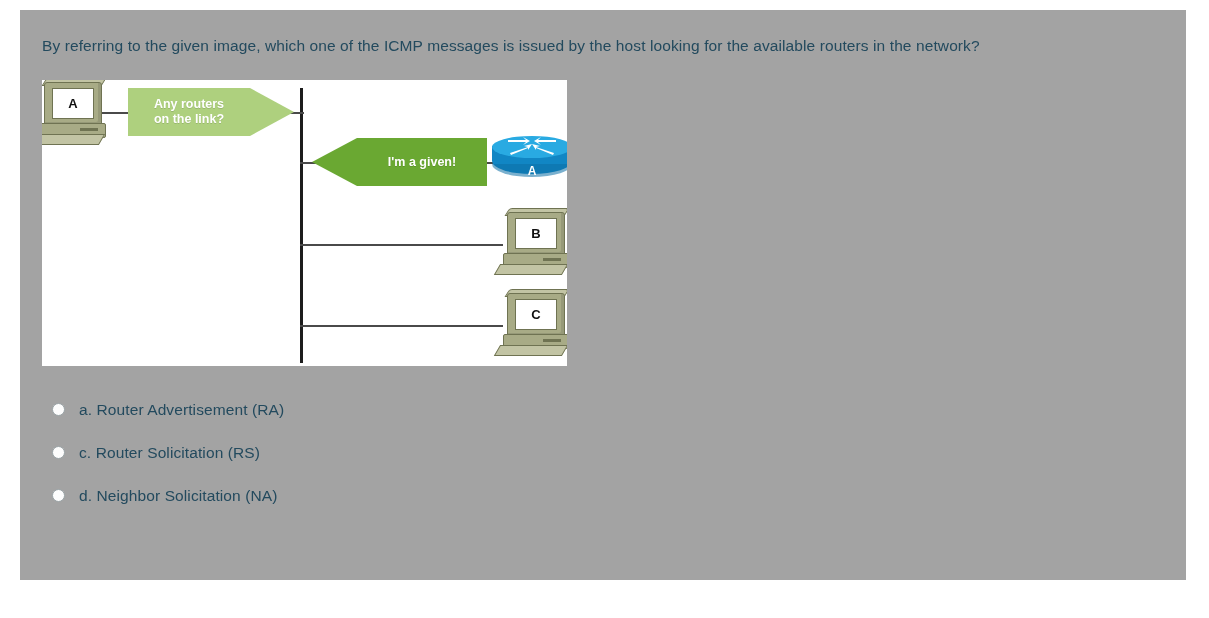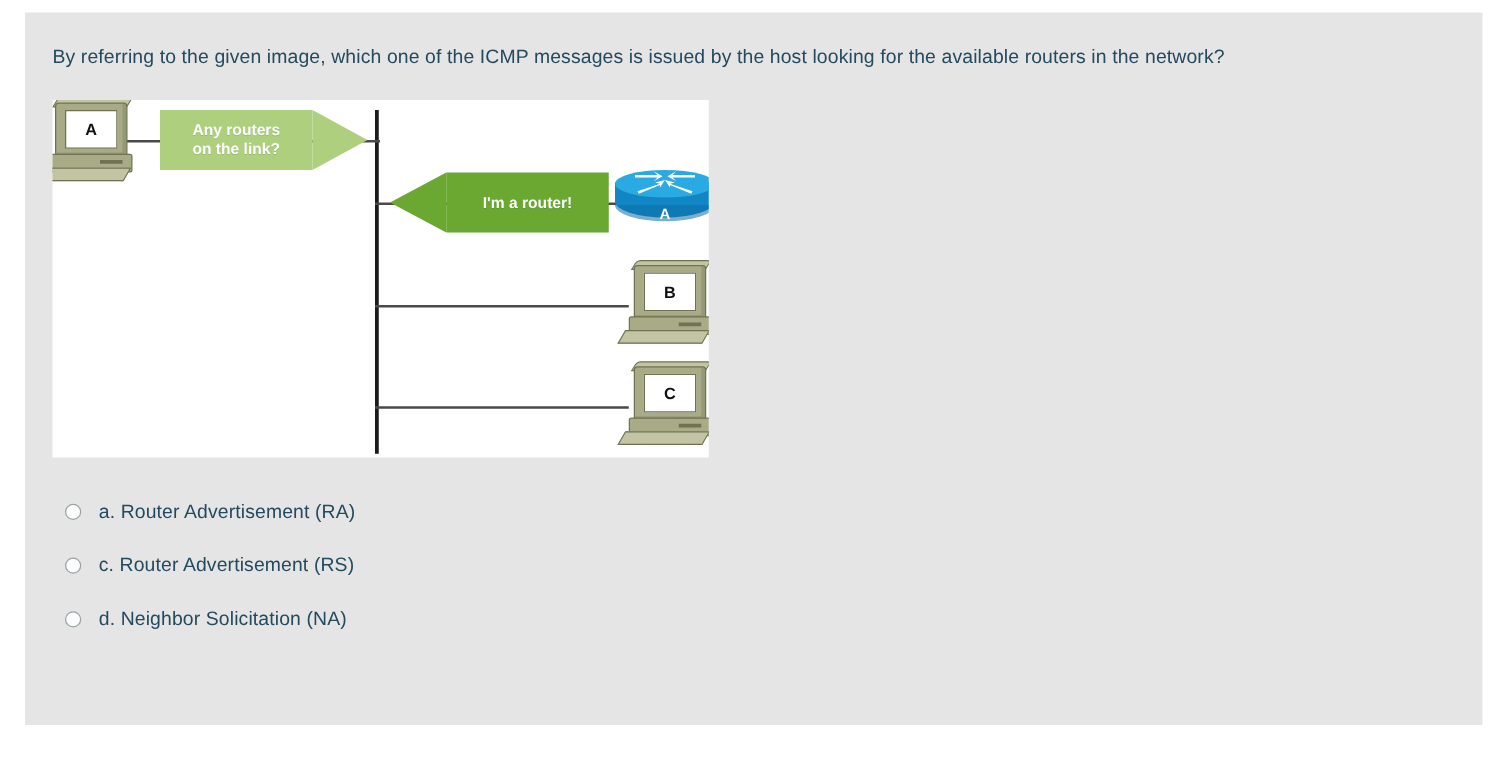--- a/index.html
+++ b/index.html
@@ -5,21 +5,21 @@
   html,body{margin:0;padding:0;}
   body{
     width:1209px;height:618px;background:#ffffff;overflow:hidden;
     font-family:"Liberation Sans", sans-serif;
   }
   .page{position:relative;width:1209px;height:618px;}
 
   
   .qpanel{
     position:absolute;left:20px;top:10px;width:1166px;height:570px;
-    background:#e5e5e5;
+    background:#a3a3a3;
   }
 
   
   .qtext{
     position:absolute;left:22px;top:26px;width:1125px;
     font-size:15.5px;line-height:20px;color:#234a5e;
     letter-spacing:.1px;white-space:nowrap;
   }
 
   
@@ -173,21 +173,21 @@
         <div class="shaft">
           <span class="lbl">Any routers
 on the link?</span>
         </div>
         <div class="head"></div>
       </div>
 
       <div class="arrow arrow-ans">
         <div class="head"></div>
         <div class="shaft">
-          <span class="lbl">I'm a router!</span>
+          <span class="lbl">I'm a given!</span>
         </div>
       </div>
 
       <div class="router">
         <div class="cyl-body"></div>
         <div class="cyl-shade"></div>
         <div class="cyl-top"></div>
         <svg width="52" height="22" viewBox="0 0 52 22">
           <g fill="#ffffff">
             <path d="M2 4 L20 4 L17 1 L24 5 L17 9 L20 6 L2 6 Z"></path>
@@ -219,21 +219,21 @@
 
     </div>
 
     <div class="options">
       <label class="option">
         <span class="radio"></span>
         <span class="opt-label">a. Router Advertisement (RA)</span>
       </label>
       <label class="option">
         <span class="radio"></span>
-        <span class="opt-label">c. Router Advertisement (RS)</span>
+        <span class="opt-label">c. Router Solicitation (RS)</span>
       </label>
       <label class="option">
         <span class="radio"></span>
         <span class="opt-label">d. Neighbor Solicitation (NA)</span>
       </label>
     </div>
 
   </div>
 </div>
 

